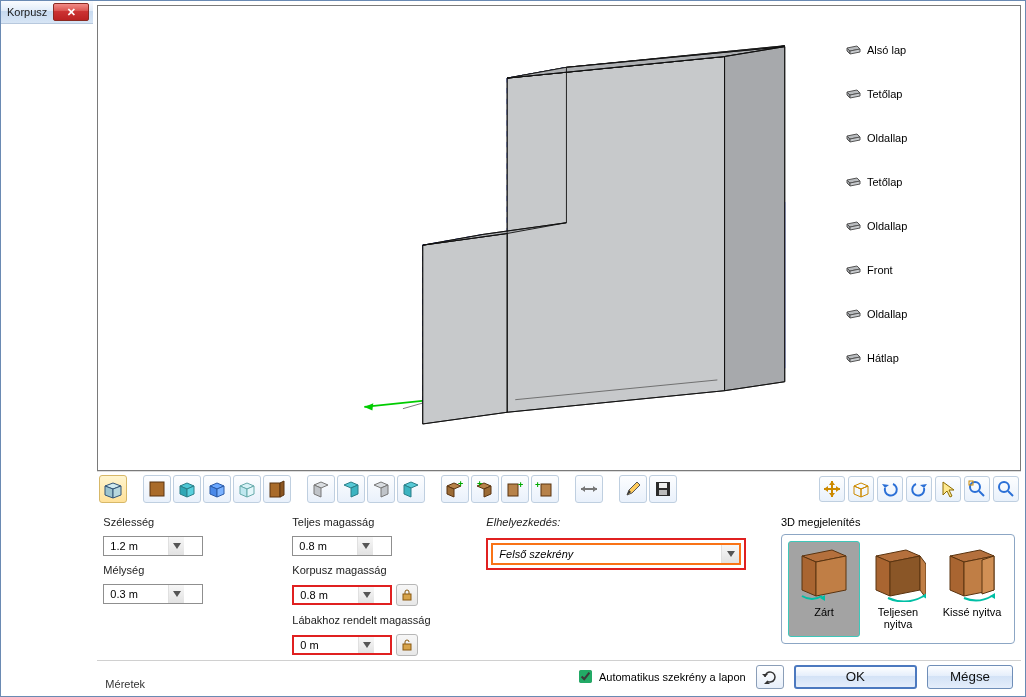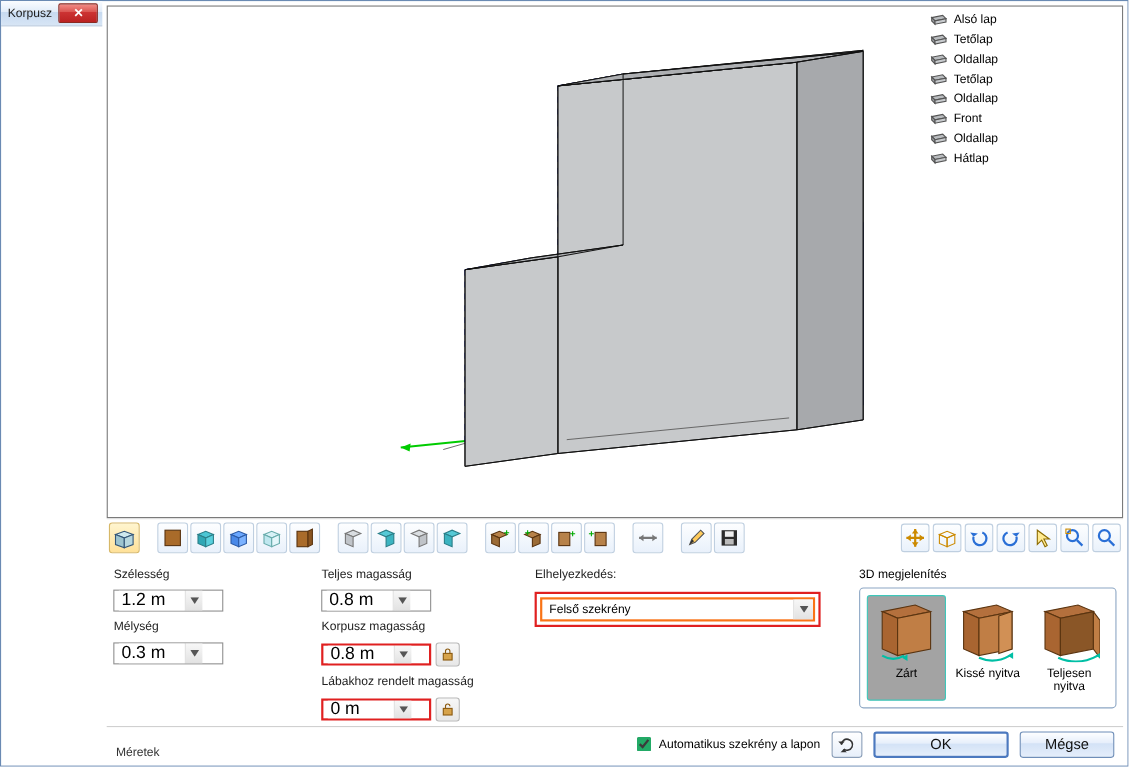--- a/index.html
+++ b/index.html
@@ -30,21 +30,21 @@
     padding:4px; gap:2px;
   }
   .viewport {
     flex:1; background:#fff; position:relative; overflow:hidden;
   }
   .viewport svg { width:100%; height:100%; }
   .part-list {
     width:175px; padding:2px 0 2px 4px;
   }
   .part-row {
-    display:flex; align-items:flex-start; gap:6px; height:18px; cursor:default;
+    display:flex; align-items:flex-end; gap:6px; height:18px; cursor:default;margin-top:26px;
   }
   .part-icon { width:16px; height:12px; display:inline-block; position:relative;}
   .part-icon svg{width:100%;height:100%;}
   .toolbar-row {
     display:flex; align-items:center; padding:3px 2px; gap:3px;
     border-top:1px solid #ddd;
   }
   .tb-btn {
     width:28px; height:28px; border:1px solid #bfcfe0; border-radius:3px;
     background:linear-gradient(to bottom,#fdfeff,#e9f1fb);
@@ -58,28 +58,28 @@
   .tb-btn.small{width:26px;height:26px;}
   .tb-group { display:flex; gap:2px; }
   .tb-spacer { width:10px; }
   .tb-right { margin-left:auto; display:flex; gap:3px;}
   .props-area {
     display:flex; gap:24px; padding:10px 6px 4px 6px; flex-wrap:nowrap; align-items:flex-start;
   }
   .col { display:flex; flex-direction:column; gap:8px; }
   .col.dims{min-width:165px;}
   .col.h{min-width:170px;}
-  .col.placement{min-width:260px;}
+  .col.placement{min-width:260px;font-style:italic;}
   .lbl { color:#222; }
   .combo-row { display:flex; align-items:center; gap:4px;}
   .combo {
     display:flex; align-items:center; height:20px; border:1px solid #8f8f8f;
     background:#fff; padding:0 0 0 4px;
   }
-  .combo input { border:none; outline:none; height:100%; width:60px; font-size:16px; }
+  .combo input { border:none; outline:none; height:100%; width:60px; font-size:11px; }
   .combo .caret {
     width:16px; height:100%; border-left:1px solid #e0e0e0;
     display:flex;align-items:center;justify-content:center;cursor:pointer;
     background:linear-gradient(#f7f7f7,#e2e2e2);
   }
   .caret svg{width:8px;height:6px;}
   .highlight-red { border:2px solid #e02020 !important; }
   .lock-btn{
     width:22px;height:22px;border:1px solid #b7b7b7;border-radius:3px;
     background:linear-gradient(#f7f7f7,#e7e7e7);display:flex;align-items:center;justify-content:center;
@@ -541,37 +541,37 @@
               <polygon points="20,16 50,10 50,44 20,50" fill="#c07e45" stroke="#5a3410"></polygon>
               <path d="M6,50 q10,6 20,0" fill="none" stroke="#00bfa5" stroke-width="2"></path>
               <polygon points="24,52 29,49 29,55" fill="#00bfa5"></polygon>
             </svg>
             <div class="pv-caption">Zárt</div>
           </div>
           <div class="pv-item">
             <svg class="pv-icon" viewBox="0 0 56 56">
               <polygon points="6,10 36,4 50,10 20,16" fill="#b4703d" stroke="#5a3410"></polygon>
               <polygon points="6,10 20,16 20,50 6,44" fill="#a96531" stroke="#5a3410"></polygon>
+              <polygon points="20,16 50,10 50,44 20,50" fill="#8a5627" stroke="#5a3410"></polygon>
+              <polygon points="50,10 56,18 56,52 50,44" fill="#c07e45" stroke="#5a3410"></polygon>
+              <path d="M18,52 q18,8 36,-2" fill="none" stroke="#00bfa5" stroke-width="2"></path>
+              <polygon points="52,50 57,47 57,53" fill="#00bfa5"></polygon>
+            </svg>
+            <div class="pv-caption">Teljesen nyitva</div>
+          </div>
+          <div class="pv-item">
+            <svg class="pv-icon" viewBox="0 0 56 56">
+              <polygon points="6,10 36,4 50,10 20,16" fill="#b4703d" stroke="#5a3410"></polygon>
+              <polygon points="6,10 20,16 20,50 6,44" fill="#a96531" stroke="#5a3410"></polygon>
               <polygon points="20,16 50,10 50,44 20,50" fill="#c07e45" stroke="#5a3410"></polygon>
               <polygon points="38,14 50,10 50,44 38,48" fill="#d19055" stroke="#5a3410"></polygon>
               <path d="M20,52 q14,6 28,-2" fill="none" stroke="#00bfa5" stroke-width="2"></path>
               <polygon points="46,50 51,47 51,53" fill="#00bfa5"></polygon>
             </svg>
             <div class="pv-caption">Kissé nyitva</div>
-          </div>
-          <div class="pv-item">
-            <svg class="pv-icon" viewBox="0 0 56 56">
-              <polygon points="6,10 36,4 50,10 20,16" fill="#b4703d" stroke="#5a3410"></polygon>
-              <polygon points="6,10 20,16 20,50 6,44" fill="#a96531" stroke="#5a3410"></polygon>
-              <polygon points="20,16 50,10 50,44 20,50" fill="#8a5627" stroke="#5a3410"></polygon>
-              <polygon points="50,10 56,18 56,52 50,44" fill="#c07e45" stroke="#5a3410"></polygon>
-              <path d="M18,52 q18,8 36,-2" fill="none" stroke="#00bfa5" stroke-width="2"></path>
-              <polygon points="52,50 57,47 57,53" fill="#00bfa5"></polygon>
-            </svg>
-            <div class="pv-caption">Teljesen nyitva</div>
           </div>
         </div>
       </div>
     </div>
 
     <div class="footer">
       <span class="left-text">Méretek</span>
       <div class="checkbox-area">
         <input type="checkbox" checked="" style="">
         <span>Automatikus szekrény a lapon</span>

